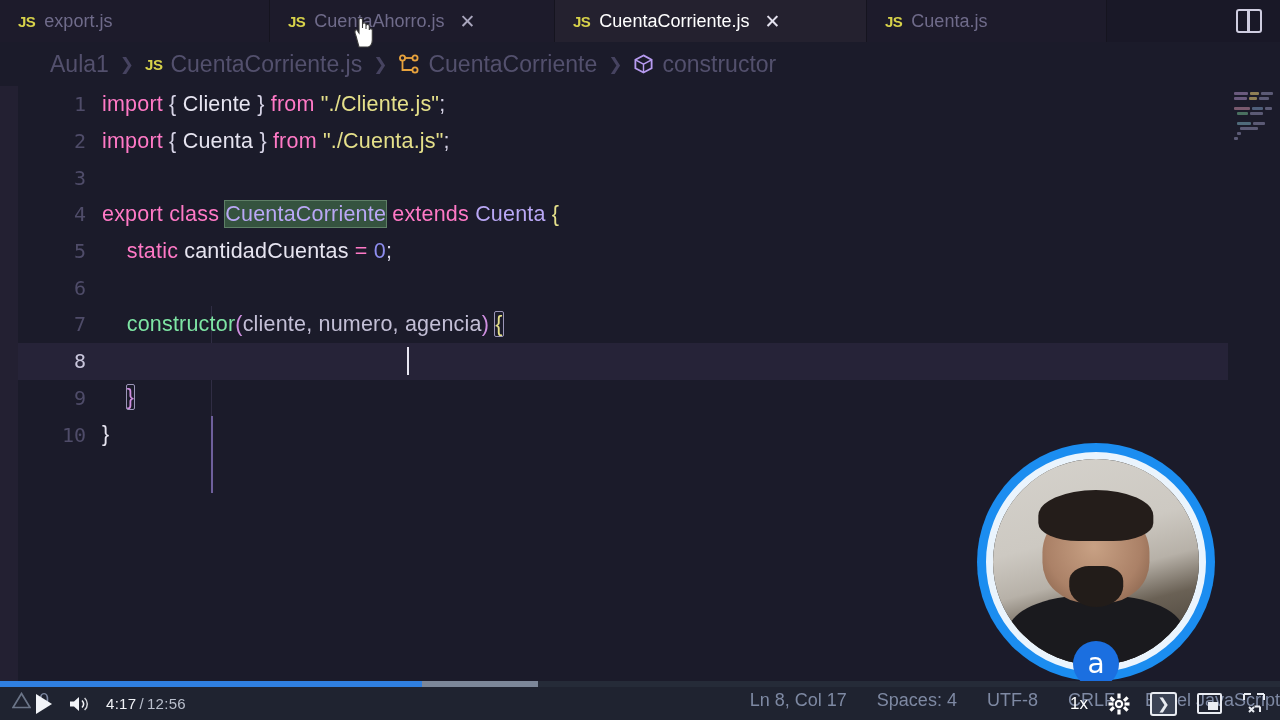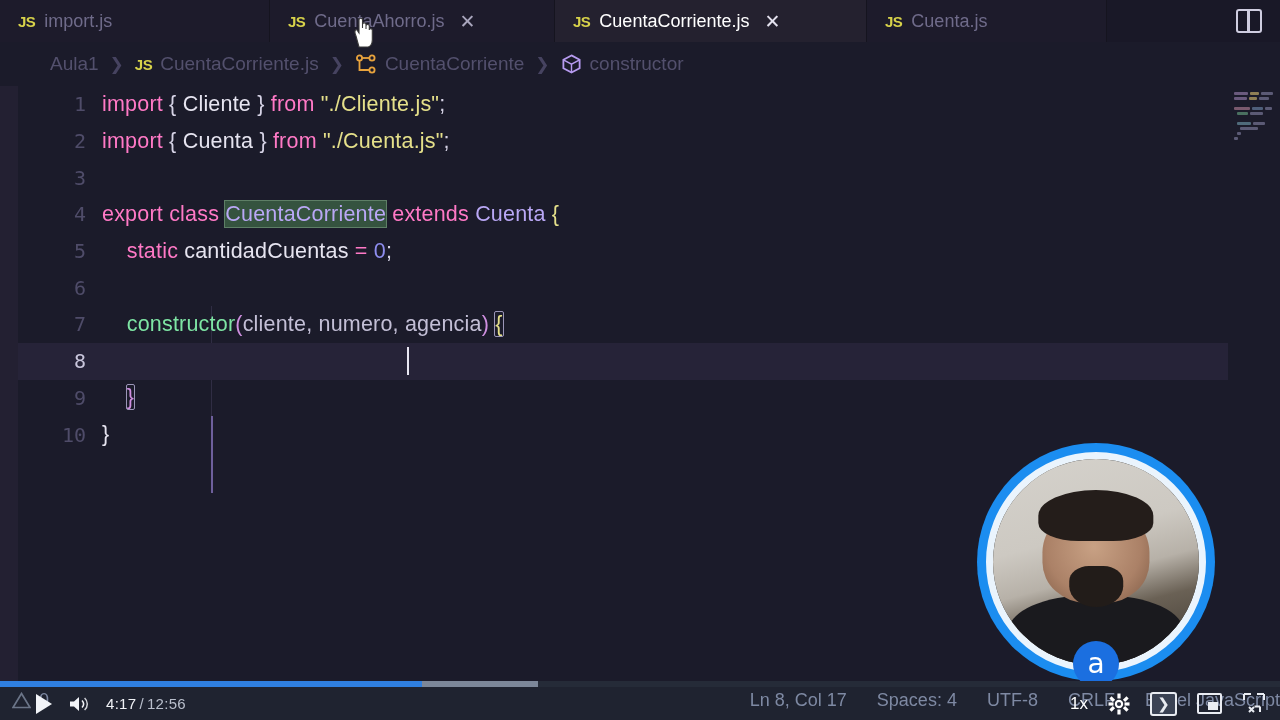--- a/index.html
+++ b/index.html
@@ -58,21 +58,21 @@
 
   
   .breadcrumb {
     position: absolute; left: 0; top: 42px; width: 1280px; height: 44px;
     background: #1b1b2a;
     display: flex; align-items: center;
     padding-left: 50px;
     gap: 9px;
   }
   .bc-item { display: flex; align-items: center; gap: 8px; }
-  .bc-text { font-size: 19px; color: #53506d; white-space: nowrap; }
+  .bc-text { font-size: 23px; color: #53506d; white-space: nowrap; }
   .bc-sep { font-size: 17px; color: #464360; padding: 0 2px; }
   .bc-js {
     font-weight: bold; font-size: 15px; color: #d7d24a;
     letter-spacing: -0.5px;
   }
   .bc-class-icon { width: 22px; height: 20px; }
   .bc-method-icon { width: 21px; height: 22px; }
 
   
   .editor {
@@ -274,21 +274,21 @@
 </style>
 </head>
 <body>
 
 <div id="app">
 
   <div class="tabbar">
 
     <div class="tab" style="min-width:270px;">
       <span class="js-icon">JS</span>
-      <span class="tab-label">import.js</span>
+      <span class="tab-label">export.js</span>
       <span class="tab-close hidden">✕</span>
     </div>
 
     <div class="tab" style="min-width:285px;">
       <span class="js-icon">JS</span>
       <span class="tab-label">CuentaAhorro.js</span>
       <span class="tab-close">✕</span>
     </div>
 
     <div class="tab active" style="min-width:312px;">

